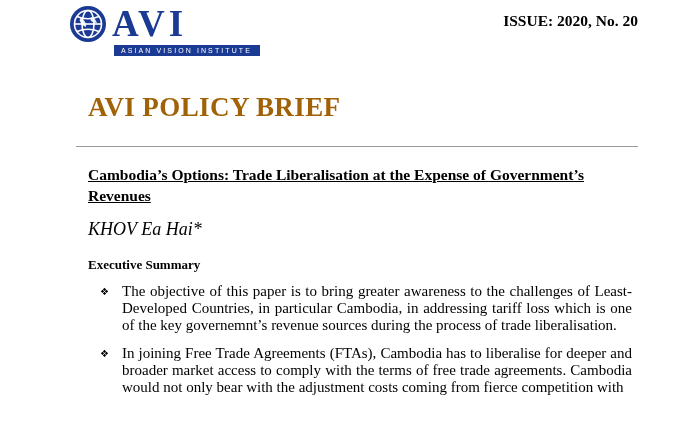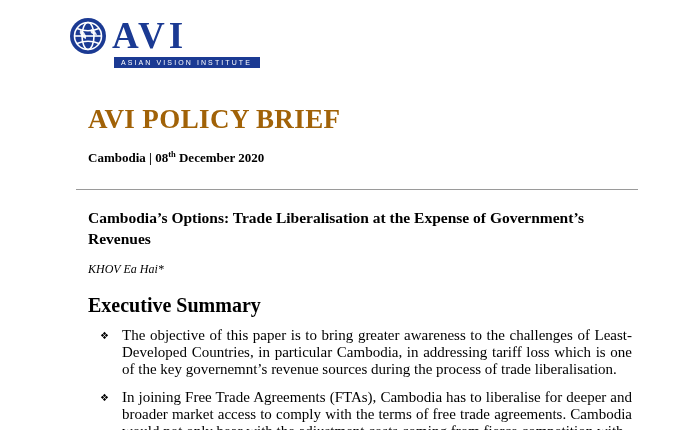--- a/index.html
+++ b/index.html
@@ -21,21 +21,21 @@
     background: #ffffff;
     box-sizing: border-box;
     padding: 0 62px;
   }
 
   
   .header {
     display: flex;
     align-items: flex-start;
     justify-content: space-between;
-    padding-top: 16px;
+    padding-top: 4px;
     text-align: center;
   }
   .logo-block {
     display: flex;
     flex-direction: column;
     align-items: flex-start;
     margin-left: 6px;
   }
   .logo-row {
     display: flex;
@@ -110,32 +110,33 @@
   .article {
     margin-left: 26px;
     margin-right: 6px;
   }
   .art-title {
     margin-top: 18px;
     font-family: "Liberation Serif", serif;
     font-weight: bold;
     font-size: 15.5px;
     line-height: 1.35;
+    text-decoration: underline;
   }
   .author {
     margin-top: 12px;
     font-family: "Liberation Serif", serif;
     font-style: italic;
-    font-size: 12px;
+    font-size: 18px;
   }
   .section-head {
     margin-top: 17px;
     font-family: "Liberation Serif", serif;
     font-weight: bold;
-    font-size: 20px;
+    font-size: 13px;
   }
   .bullets {
     margin-top: 10px;
     margin-left: 12px;
   }
   .bullet {
     display: flex;
     align-items: flex-start;
     margin-bottom: 11px;
   }
@@ -175,27 +176,25 @@
             </g>
             <path d="M12 14 q4 1 5 4 q2 2 1 5 q-3 -1 -5 -4 q-2 -2 -1 -5 z" fill="#ffffff" opacity="0.9"></path>
             <path d="M23 13 q5 2 6 6 q-4 0 -6 -2 q-1 -2 0 -4 z" fill="#ffffff" opacity="0.9"></path>
           </svg>
         </span>
         <span class="logo-text">AVI</span>
       </div>
       <div class="logo-sub">ASIAN VISION INSTITUTE</div>
     </div>
 
+    <div class="issue">ISSUE: 2020, No. 20</div>
   </div>
 
   <div class="brief-title">AVI POLICY BRIEF</div>
 
-  <div class="brief-meta">
-    <span>Cambodia | 08</span><sup>th</sup><span> December 2020</span>
-  </div>
 
   <div class="rule"></div>
 
   <div class="article">
     <div class="art-title">Cambodia’s Options: Trade Liberalisation at the Expense of Government’s Revenues</div>
     <div class="author">KHOV Ea Hai*</div>
     <div class="section-head">Executive Summary</div>
 
     <div class="bullets">
       <div class="bullet">

